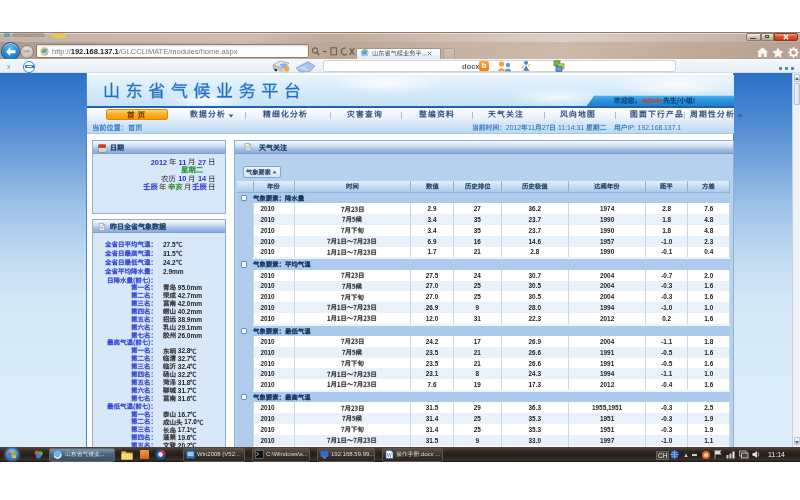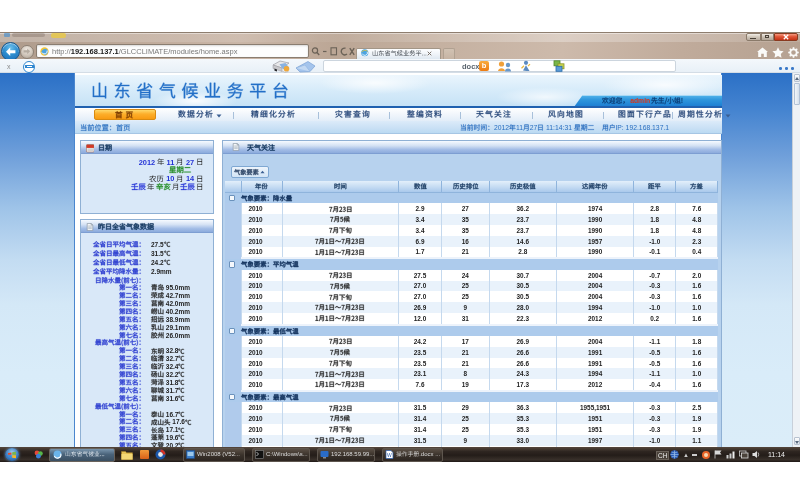--- a/index.html
+++ b/index.html
@@ -122,21 +122,21 @@
 <path d="M27 5.8 L24.5 8.2 M31 6.2 L33 4.2" stroke="#e8b83a" stroke-width="1.2"></path>
 <rect x="57" y="0.8" width="6" height="5" fill="#7ab648" stroke="#4e8428" stroke-width="0.8"></rect>
 <rect x="61" y="3.8" width="6" height="5" fill="#c8d44e" stroke="#8a9428" stroke-width="0.8"></rect>
 <rect x="59" y="6.3" width="6" height="5" fill="#5a9cd8" stroke="#2a6ca8" stroke-width="0.8"></rect>
 </svg>
 <div class="ab" style="left:779px;top:67px;width:2.6px;height:2.6px;border-radius:50%;background:#3a78c8"></div>
 <div class="ab" style="left:785px;top:67px;width:2.6px;height:2.6px;border-radius:50%;background:#3a78c8"></div>
 <div class="ab" style="left:791px;top:67px;width:2.6px;height:2.6px;border-radius:50%;background:#3a78c8"></div>
 <div class="ab" id="vp" style="left:0;top:73px;width:800px;height:374px;overflow:hidden;
 background:linear-gradient(180deg,#2b70c6 0%,#4584d0 10%,#6f9fda 22%,#9ec3e8 36%,#c3dcf2 50%,#d4e8f7 62%,#d9ecf9 80%,#dbedf9 100%)">
-    <div class="ab" style="left:74px;top:0;width:648px;height:374px;background:#fff;border-left:1px solid #4a86ce;border-right:1px solid #4a86ce">
+    <div class="ab" style="left:86px;top:0;width:648px;height:374px;background:#fff;border-left:1px solid #4a86ce;border-right:1px solid #4a86ce">
       <div class="ab" style="left:0;top:2px;width:647px;height:31px;
 background:
 radial-gradient(60px 14px at 120px 26px,rgba(255,255,255,.9),rgba(255,255,255,0) 70%),
 radial-gradient(80px 16px at 300px 8px,rgba(255,255,255,.8),rgba(255,255,255,0) 70%),
 radial-gradient(70px 14px at 470px 22px,rgba(255,255,255,.7),rgba(255,255,255,0) 70%),
 radial-gradient(90px 18px at 590px 10px,rgba(255,255,255,.8),rgba(255,255,255,0) 70%),
 linear-gradient(180deg,#eaf5fd 0%,#d8ecfa 45%,#c6e2f6 100%)"></div>
       <div class="ab" style="left:16px;top:9px">
         <svg style="display:block;overflow:visible;" width="197.8" height="17.0">
           <g fill="#2470c8" stroke="#2470c8" stroke-width="2.1" transform="matrix(0.1700 0 0 -0.1700 0 14.960)">

